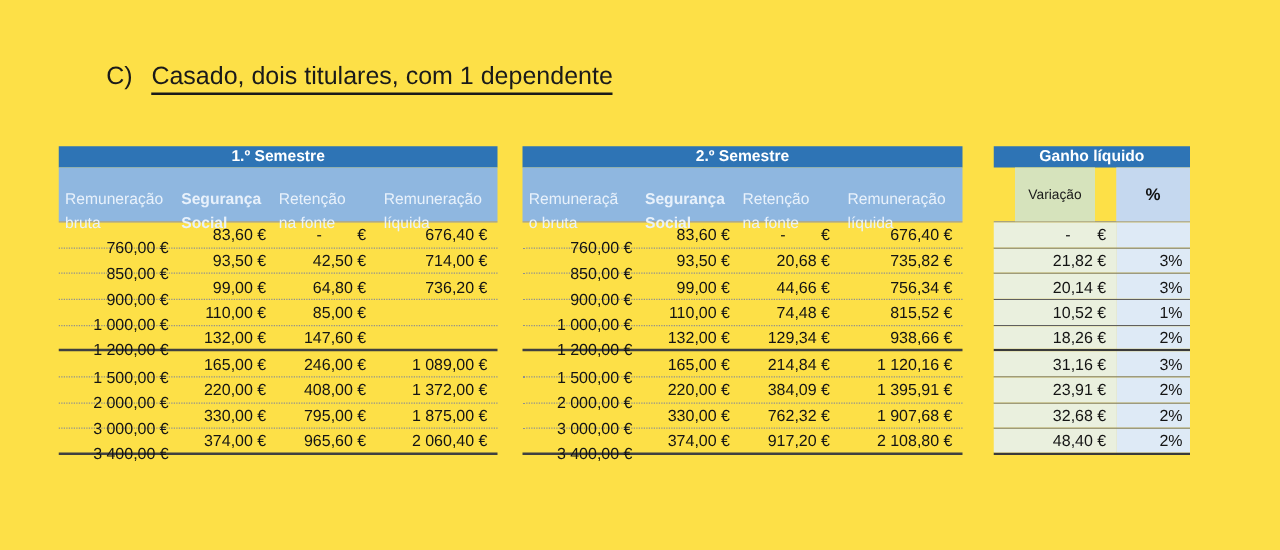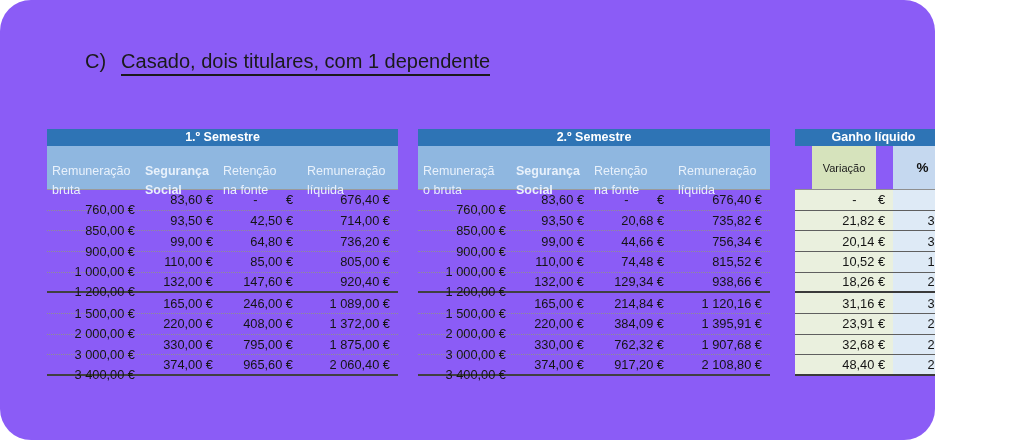--- a/index.html
+++ b/index.html
@@ -1,26 +1,26 @@
 <!DOCTYPE html>
 <html><head>
 <meta charset="utf-8">
 <style>
   * { box-sizing: border-box; margin: 0; padding: 0; }
   html,body { background:#ffffff; }
   body { font-family: "Liberation Sans", sans-serif; }
-  .page { position:relative; width:935px; height:440px; background:#8b5cf6; overflow:hidden;border-radius:31px; }
+  .page { position:relative; width:1024px; height:440px; background:#fde047; overflow:hidden; }
 
   
   .title { position:absolute; left:85px; top:50px; font-size:20px; color:#1a1a1a; white-space:nowrap; }
   .title .tprefix { margin-right:15px; }
   .title .tmain { border-bottom:2px solid #1a1a1a; padding-bottom:2px; }
 
   
-  .tbl { position:absolute; top:129px; }
+  .tbl { position:absolute; top:117px; }
   .tbl-title { height:17px; line-height:17px; background:#2E74B5; color:#ffffff;
                font-size:12.5px; font-weight:bold; text-align:center; }
   .cols { display:flex; height:43px; }
 
   
   .sem .cols { background:#8FB7E0; color:#E8F1FB; font-size:12.5px; line-height:1.5; padding-top:16px; }
   .sem .hcol { white-space:pre-line; padding-left:5px; }
   .sem .hcol.h1 { width:93px; }
   .sem .hcol.h2 { width:78px;font-weight:bold; }
   .sem .hcol.h3 { width:79px; }
@@ -84,27 +84,25 @@
         <div class="row">
           <span class="cell c1">900,00 €</span>
           <span class="cell c2">99,00 €</span>
           <span class="cell c3">64,80 €</span>
           <span class="cell c4">736,20 €</span>
         </div>
         <div class="row">
           <span class="cell c1">1 000,00 €</span>
           <span class="cell c2">110,00 €</span>
           <span class="cell c3">85,00 €</span>
-          <span class="cell c4">805,00 €</span>
         </div>
         <div class="row">
           <span class="cell c1">1 200,00 €</span>
           <span class="cell c2">132,00 €</span>
           <span class="cell c3">147,60 €</span>
-          <span class="cell c4">920,40 €</span>
         </div>
         <div class="row">
           <span class="cell c1">1 500,00 €</span>
           <span class="cell c2">165,00 €</span>
           <span class="cell c3">246,00 €</span>
           <span class="cell c4">1 089,00 €</span>
         </div>
         <div class="row">
           <span class="cell c1">2 000,00 €</span>
           <span class="cell c2">220,00 €</span>

